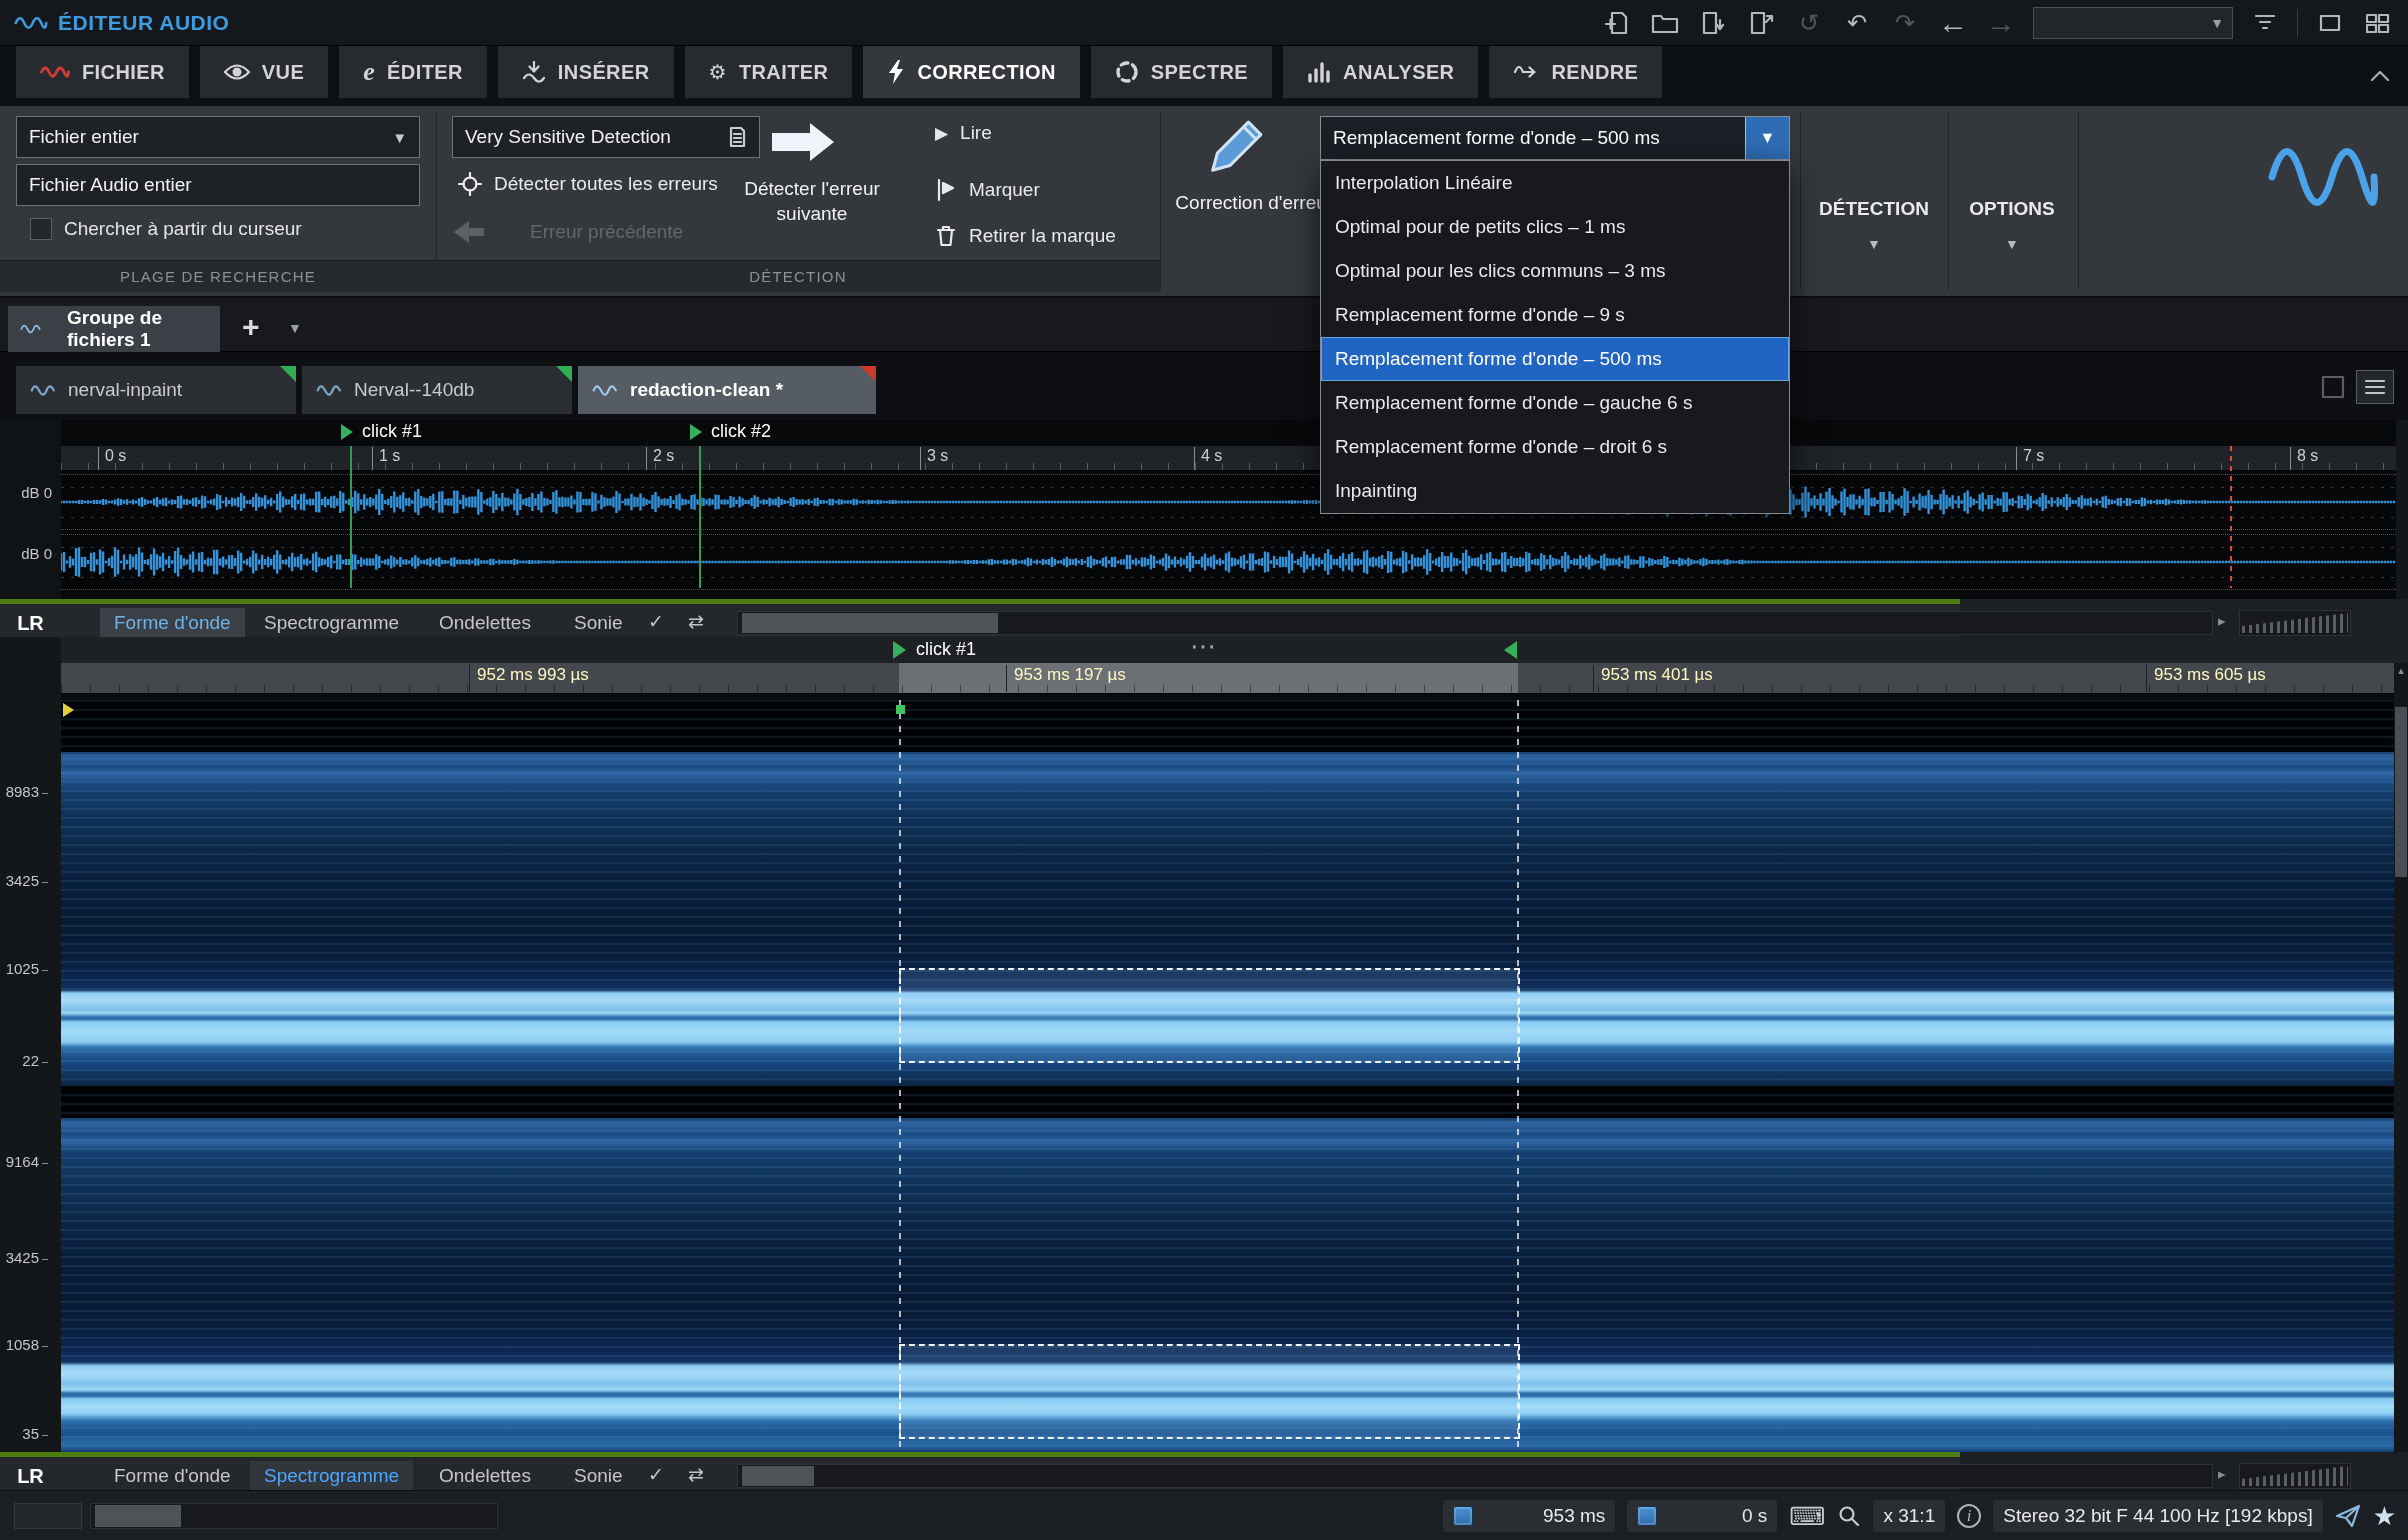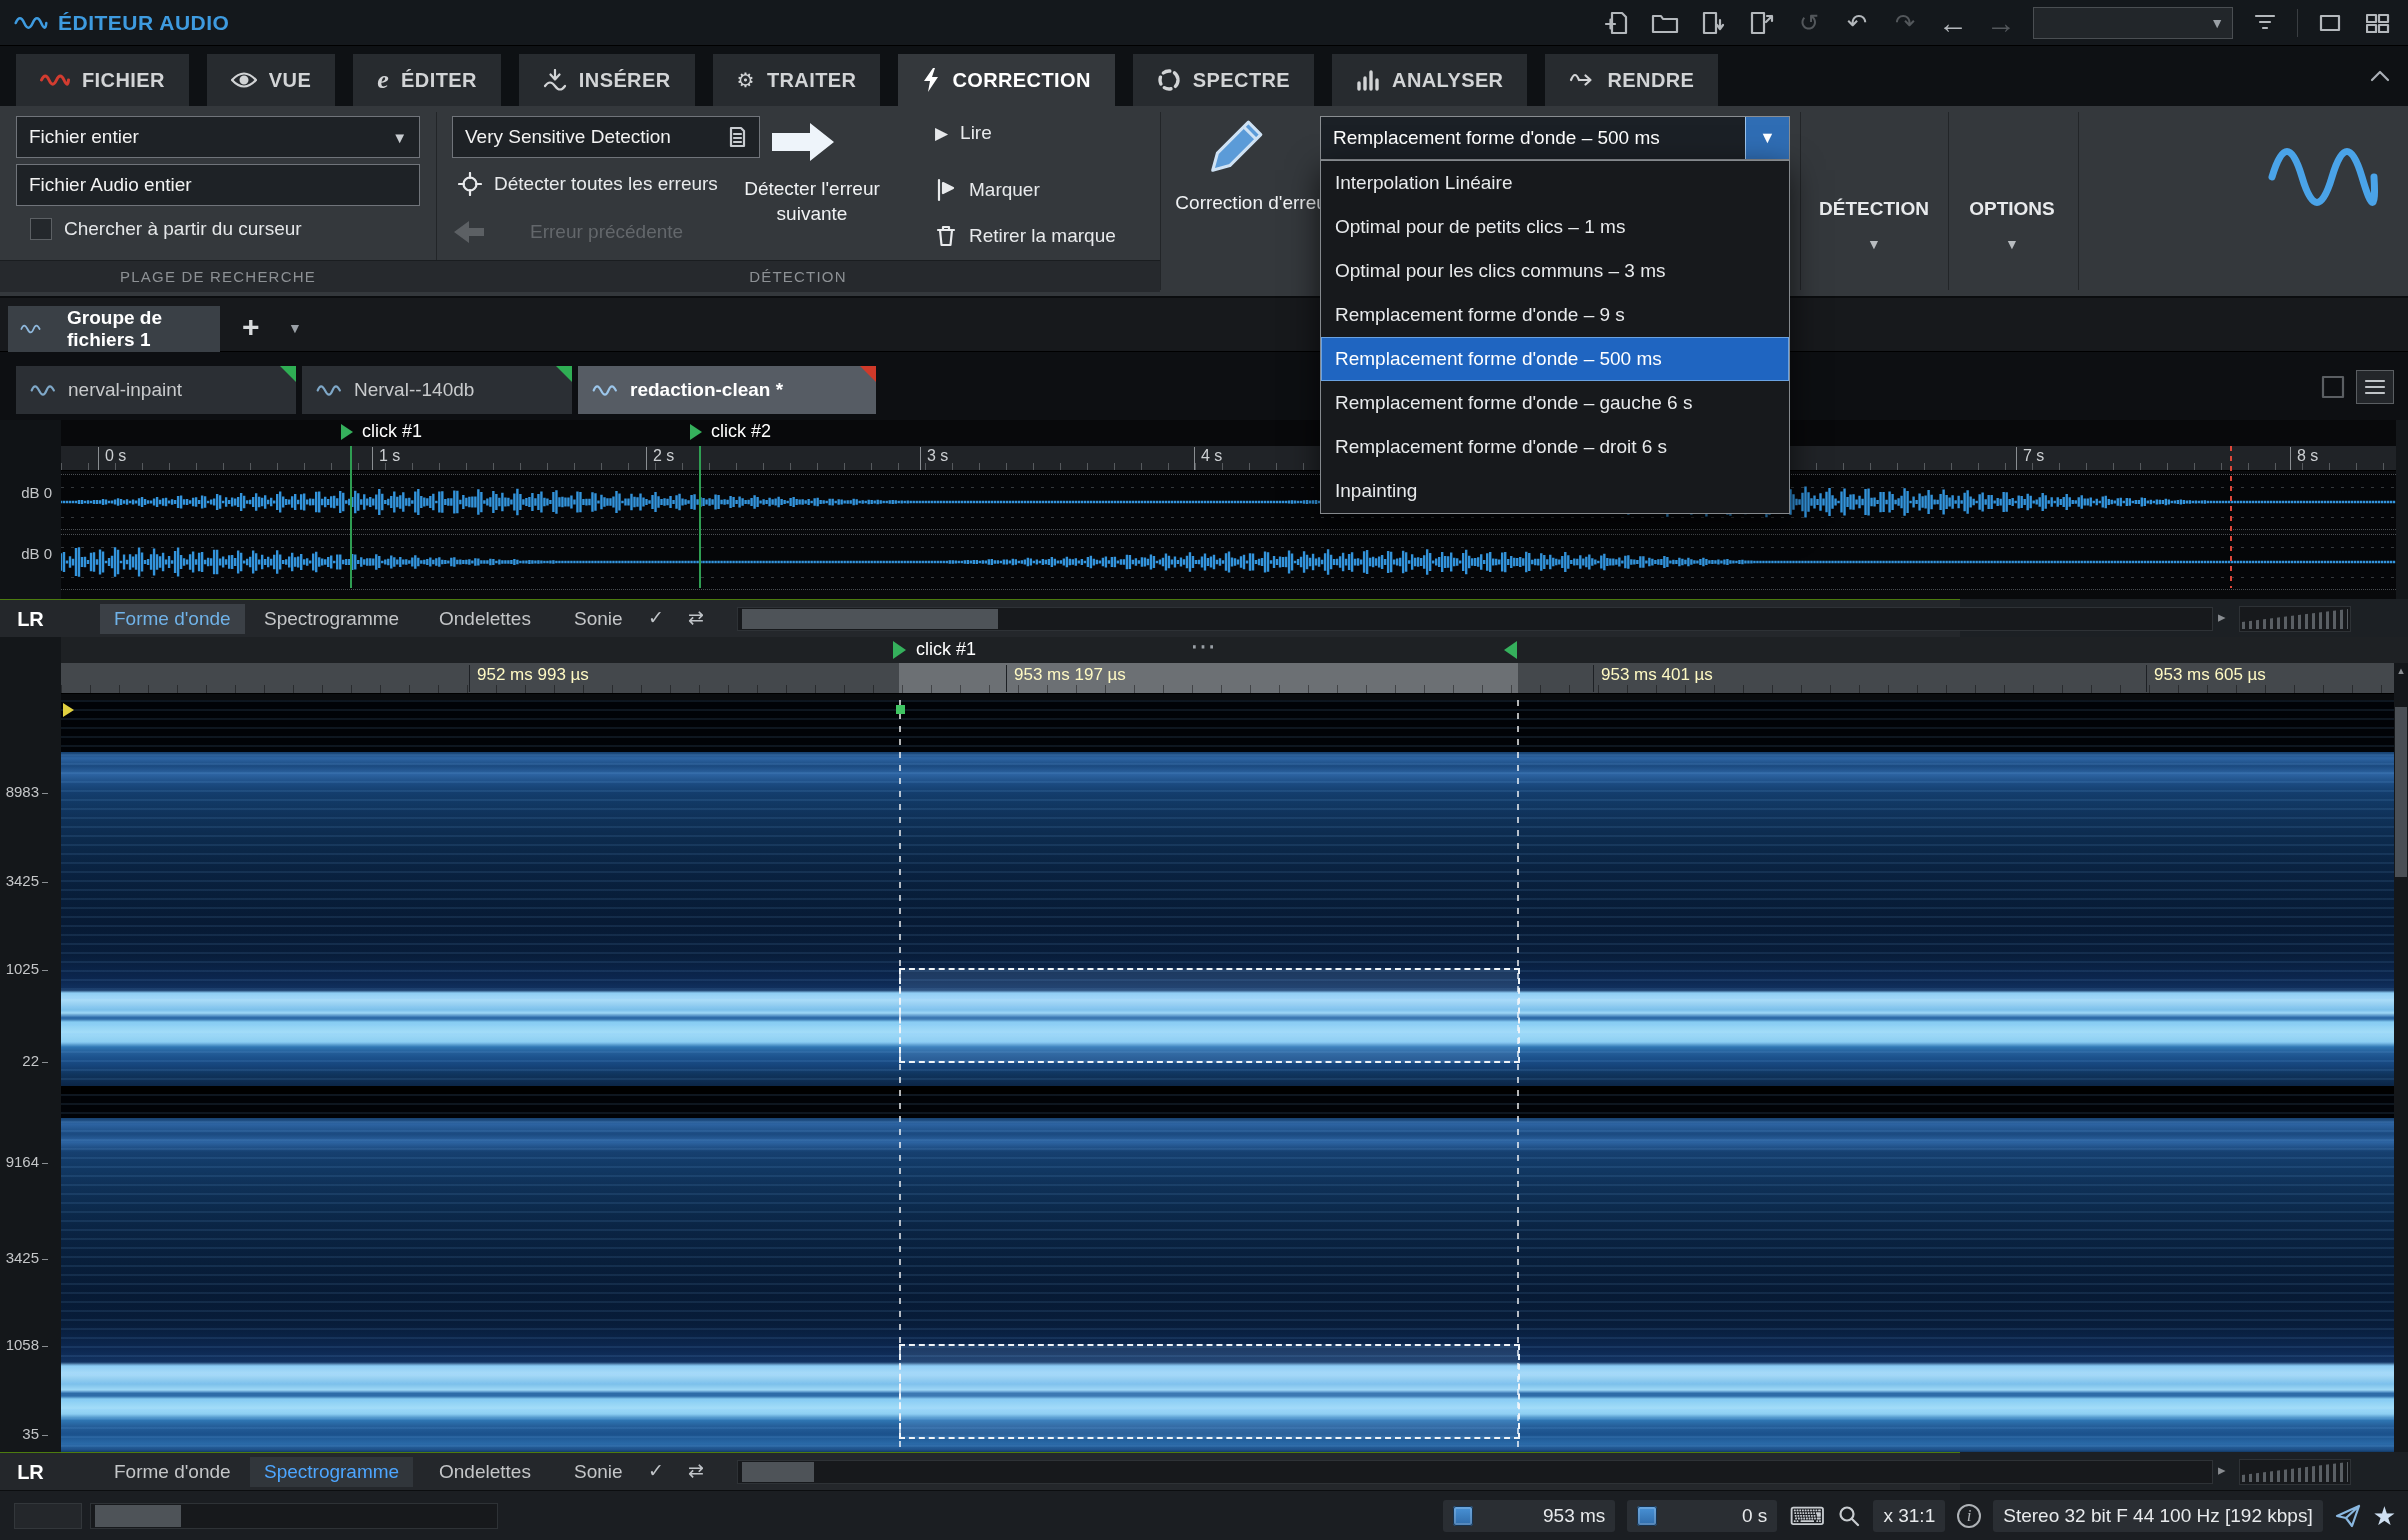--- a/index.html
+++ b/index.html
@@ -13,21 +13,21 @@
   .tb-logo { width:34px; height:22px; color:#3e9be0; }
   .tb-title { color:#3e9be0; font-weight:bold; font-size:21px; letter-spacing:.5px; margin-left:10px; }
   .tb-right { margin-left:auto; display:flex; align-items:center; gap:16px; }
   .tbi { width:32px; height:32px; display:flex; align-items:center; justify-content:center; color:#b4b8bc; font-size:24px; }
   .tbi.dim { color:#53575b; }
   .tbi.big { font-size:30px; font-weight:bold; }
   .tb-select { width:200px; height:32px; background:#22262a; border:1px solid #4a4e52; display:flex; align-items:center; justify-content:flex-end; padding:0 8px; color:#9aa0a6; font-size:14px; }
   .tb-sep { width:1px; height:28px; background:#3a3e42; }
 
   
-  .ribbontabs { position:absolute; left:0; top:46px; width:2408px; height:60px; background:#0e1114; display:flex; align-items:flex-end; padding-left:16px; gap:18px; }
+  .ribbontabs { position:absolute; left:0; top:46px; width:2408px; height:60px; background:#0e1114; display:flex; align-items:flex-start; padding-left:16px; gap:11px; }
   .rtab { height:52px; background:#272b2f; display:flex; align-items:center; gap:12px; padding:0 24px; font-size:20px; font-weight:bold; color:#d2d4d6; letter-spacing:.4px; }
   .rtab.active { background:#34383c; color:#fff; }
   .rtab .gly { font-weight:normal; }
   .eic { font-family:"Liberation Serif",serif; font-style:italic; font-size:26px; }
   .rt-collapse { margin-left:auto; margin-right:18px; align-self:center; color:#aab0b6; }
 
   
   .ribbon { position:absolute; left:0; top:106px; width:2408px; height:192px; background:#34383c; border-bottom:2px solid #0b0d0f; }
   .vsep { position:absolute; top:6px; bottom:6px; width:1px; background:#222528; }
   .combo { position:absolute; background:#1e2226; border:1px solid #70747a; display:flex; align-items:center; padding:0 12px; color:#f2f2f2; }
@@ -75,21 +75,21 @@
      background-image:repeating-linear-gradient(90deg,#34383c 0 3px,transparent 3px 10px),repeating-linear-gradient(90deg,#34383c 0 3px,transparent 3px 10px);
      background-size:100% 1px,100% 1px; background-position:0 12px,0 42px; background-repeat:no-repeat; }
   .ov-lane svg { width:100%; height:100%; }
   .ovmark { position:absolute; top:26px; bottom:11px; width:2px; background:#2f9e52; }
   .ovflag { position:absolute; top:4px; width:0; height:0; border:8px solid transparent; border-left:12px solid #35b05c; border-right:0; }
   .ovflag-label { position:absolute; top:1px; font-size:18px; color:#fff; }
   .ov-cursor { position:absolute; top:26px; bottom:11px; width:2px; background:repeating-linear-gradient(180deg,#e0483a 0 5px,transparent 5px 10px); }
   .ov-right { position:absolute; right:0; top:0; width:12px; height:179px; background:#14171a; }
 
   
-  .panectl { position:absolute; left:0; width:1960px; height:38px; background:#24272b; border-top:1px solid #4d7c0f; }
+  .panectl { position:absolute; left:0; width:1960px; height:38px; background:#24272b; border-top:5px solid #4d7c0f; }
   .lr { position:absolute; left:0; top:0; width:61px; height:38px; display:flex; align-items:center; justify-content:center; font-weight:bold; font-size:20px; color:#fff; }
   .ptab { position:absolute; top:4px; height:30px; display:flex; align-items:center; padding:0 14px; color:#c4c6c8; }
   .ptab.on { background:#3b4046; color:#70b2e8; }
   .ptab.onblue { background:#31363b; color:#4da6ff; }
   .pic { position:absolute; top:6px; color:#c0c4c8; }
   .hscroll { position:absolute; top:7px; height:24px; background:#17191c; border:1px solid #2e3236; }
   .hthumb { position:absolute; top:1px; bottom:1px; background:#4e5358; }
   .harrow { position:absolute; top:8px; color:#8a8e92; font-size:15px; }
   .meter { position:absolute; left:2239px; top:6px; width:112px; height:26px; background:#17191c; border:1px solid #2e3236; }
   .meter::before { content:""; position:absolute; inset:2px; background:repeating-linear-gradient(90deg,#5a5f64 0 3px,transparent 3px 7px); clip-path:polygon(0 100%,0 65%,100% 0,100% 100%); }

